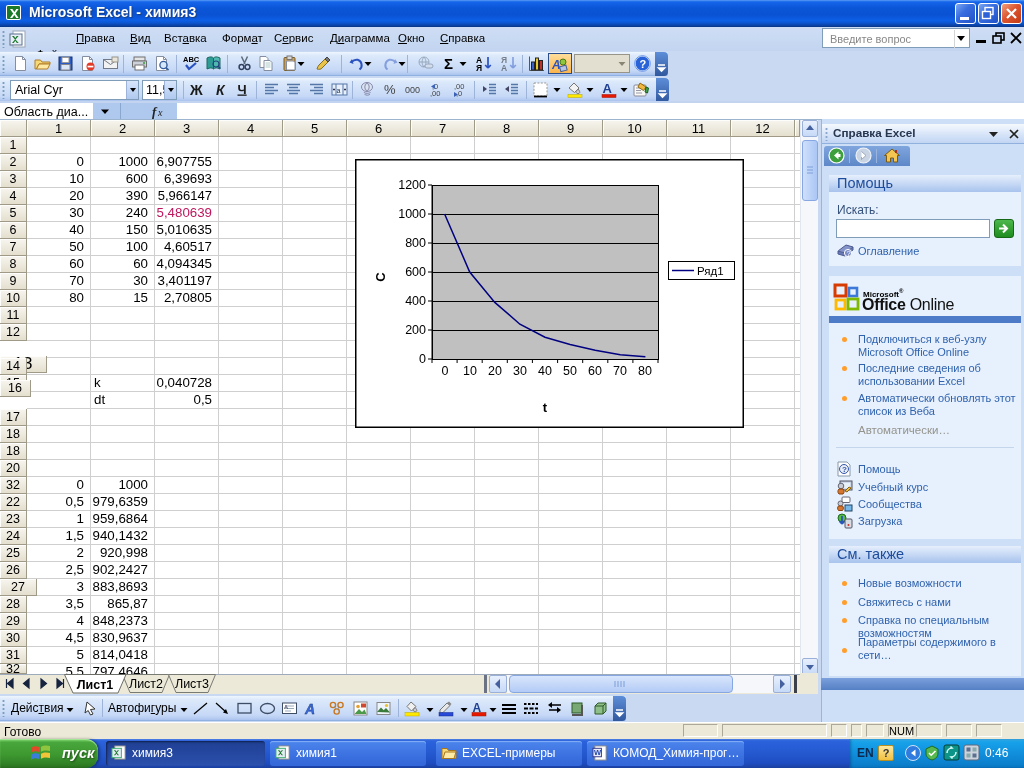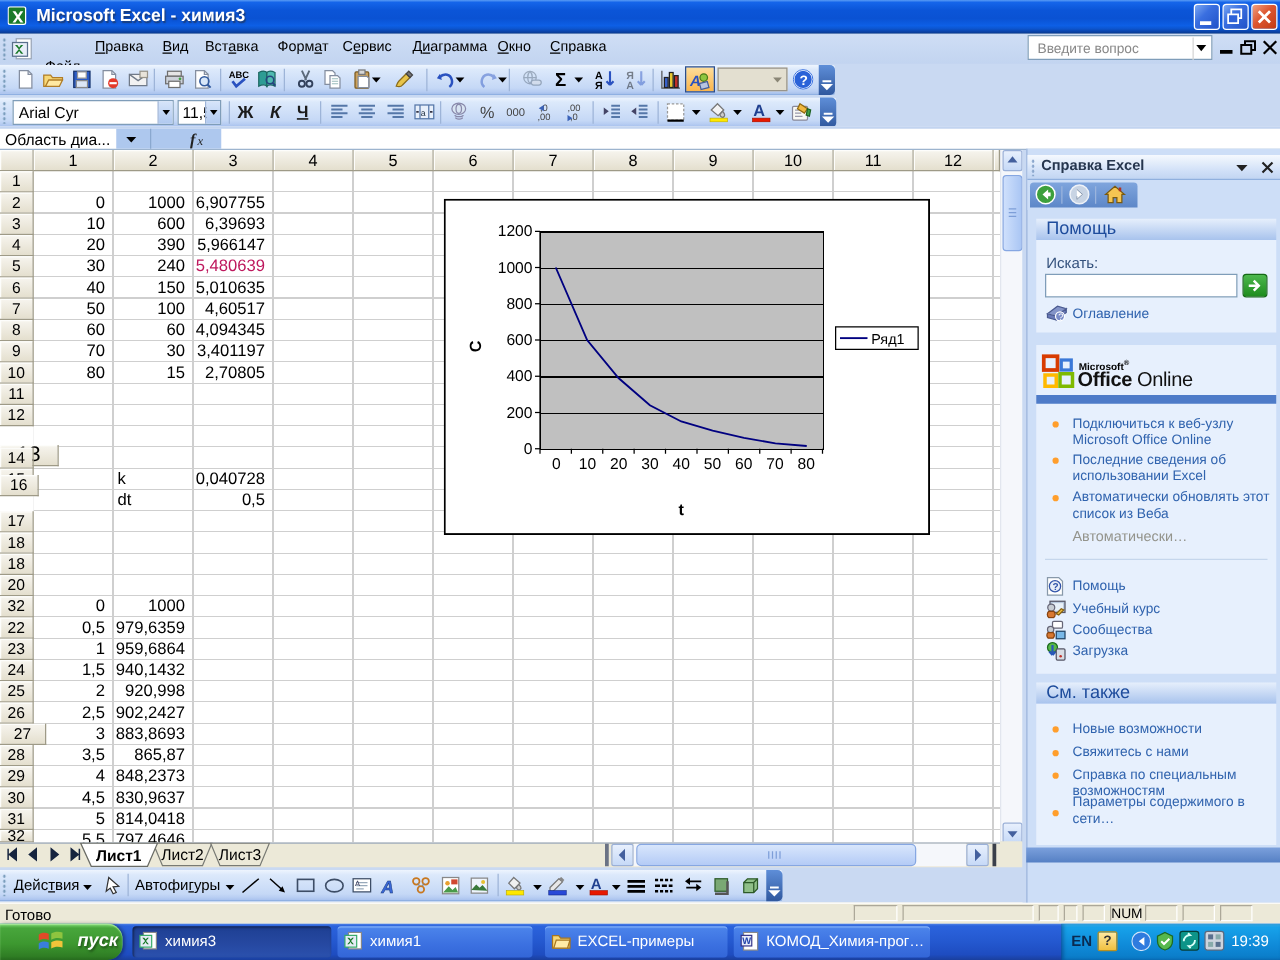--- a/index.html
+++ b/index.html
@@ -717,21 +717,21 @@
     <rect x="1" y="1" width="15" height="15" rx="2" fill="#0d9488" stroke="#063f38"></rect>
     <path d="M4 9c0-2.8 2.2-5 5-5l-1.5-1.5M13 8c0 2.8-2.2 5-5 5l1.5 1.5" stroke="#d8fff8" stroke-width="1.5" fill="none"></path>
   </svg>
 <svg class="abs" style="left:963px;top:744px" width="17" height="17">
     <rect x="1" y="1" width="15" height="15" rx="2" fill="#cdd4de" stroke="#5a6a80"></rect>
     <rect x="3.5" y="3.5" width="4" height="4" fill="#5a708e"></rect>
     <rect x="9.5" y="3.5" width="4" height="4" fill="#8aa"></rect>
     <rect x="3.5" y="9.5" width="4" height="4" fill="#8aa"></rect>
     <rect x="9.5" y="9.5" width="4" height="4" fill="#5a708e"></rect>
   </svg>
-<span class="abs" style="left:985px;top:746px;font-size:12px;color:#fff;">19:39</span>
+<span class="abs" style="left:985px;top:746px;font-size:12px;color:#fff;">0:46</span>
 <div class="abs" style="left:818px;top:120px;width:3px;height:602px;background:#c9d9f2;"></div>
 <div class="abs" style="left:821px;top:119px;width:203px;height:603px;background:#cddef7;border-left:1px solid #9cb4dc;"></div>
 <div class="abs" style="left:822px;top:124px;width:202px;height:20px;background:linear-gradient(#f5f9fe,#cfdff7 70%,#c2d5f2);border-bottom:1px solid #90b0de;">
 <div class="abs" style="left:3px;top:3px;width:3px;height:14px;background-image:radial-gradient(circle,#8aa6cc 1px,transparent 1.2px);background-size:3px 4px;"></div>
 <span class="abs" style="left:11px;top:2px;font-size:11.7px;font-weight:bold;color:#26364e;">Справка Excel</span>
 <svg class="abs" style="left:166px;top:7px" width="11" height="8">
       <path d="M1 1l4.5 5L10 1z" fill="#222"></path>
     </svg>
 <svg class="abs" style="left:186px;top:4px" width="12" height="12">
       <path d="M2 2l8 8M10 2l-8 8" stroke="#222" stroke-width="1.7"></path>

